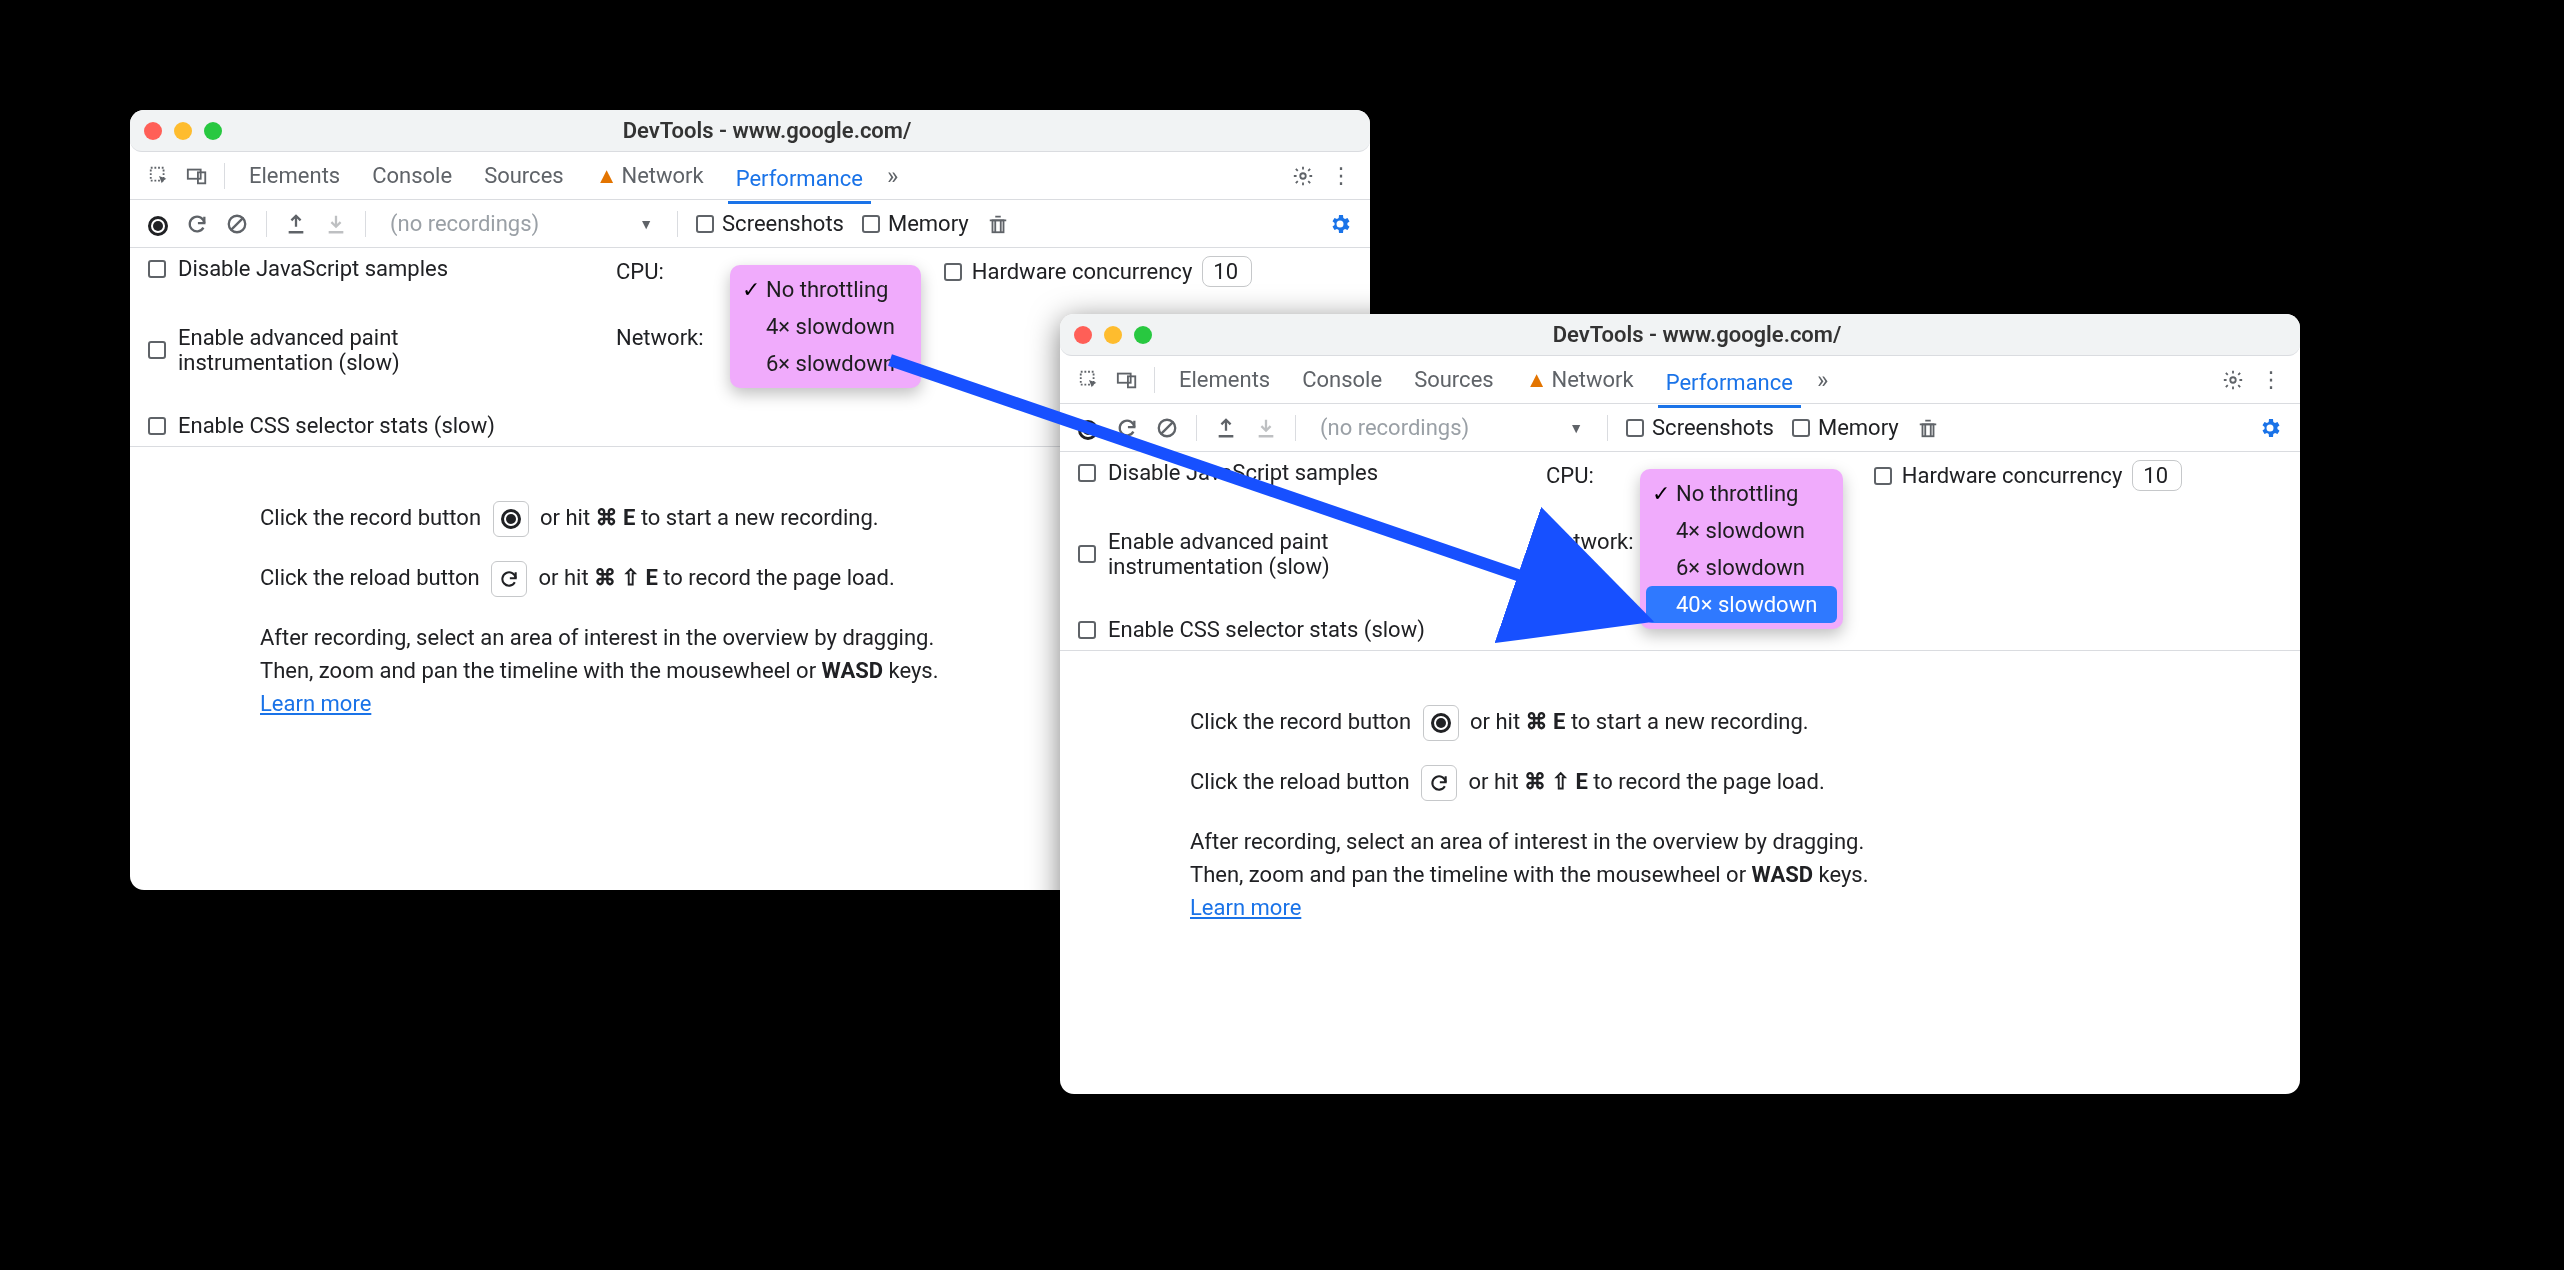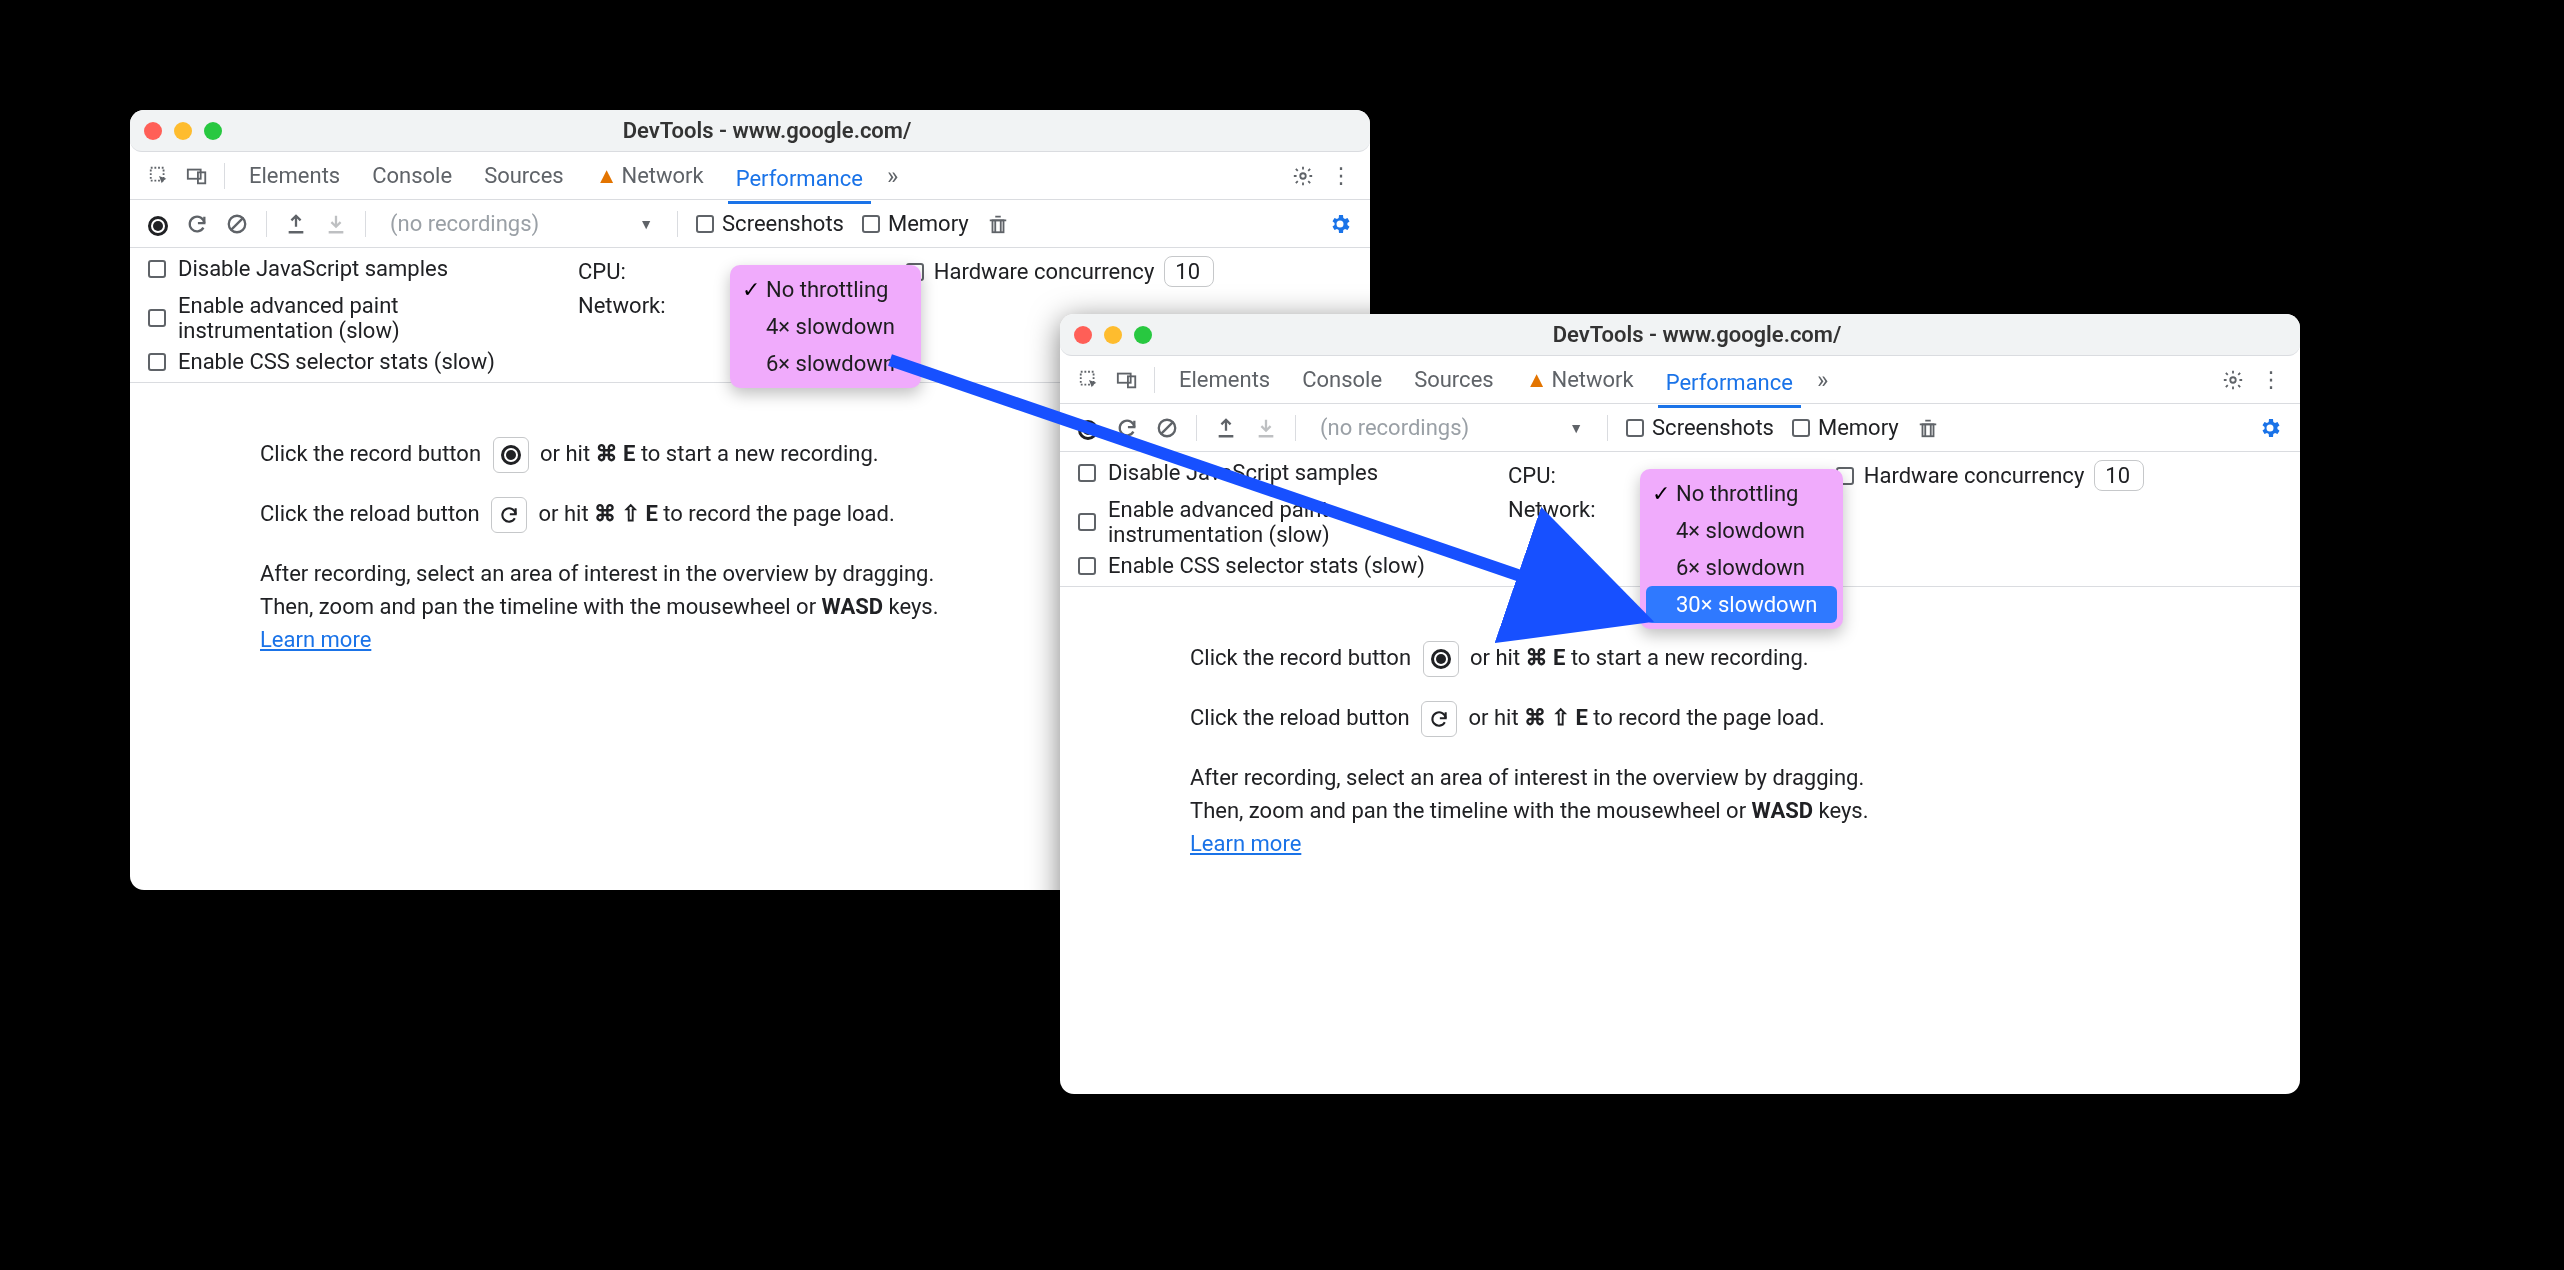--- a/index.html
+++ b/index.html
@@ -51,21 +51,21 @@
   .select-disp {
     display:inline-flex; align-items:center; gap:100px;
     color:#9aa0a6; padding:2px 6px;
   }
   .select-disp .caret { color:#5f6368; font-size:14px; }
   .chk { display:inline-flex; align-items:center; gap:8px; color:#202124; }
   .chkbox { width:18px; height:18px; border:2px solid #5f6368; border-radius:3px; }
 
   .settings {
     border-bottom:1px solid #dadce0; padding:8px 18px;
-    display:grid; grid-template-columns: 430px 1fr; row-gap:6px; align-items:start;
+    display:grid; grid-template-columns: 430px 1fr; row-gap:6px; align-items:start;gap:38px;
   }
   .settings .row { display:flex; align-items:center; gap:12px; }
   .settings .lbl { color:#202124; }
   .settings .kv { display:flex; align-items:center; gap:10px; color:#202124; }
   .numbox { border:1px solid #c6c8ca; border-radius:8px; padding:2px 10px; min-width:50px; text-align:left; background:#fff; }
 
   .body { padding:30px 130px; color:#202124; line-height:1.5; }
   .body .line { margin:24px 0; }
   .iconbtn {
     display:inline-flex; align-items:center; justify-content:center;
@@ -398,21 +398,21 @@
       <span>After recording, select an area of interest in the overview by dragging.</span><br>
       <span>Then, zoom and pan the timeline with the mousewheel or </span><b>WASD</b><span> keys.</span><br>
       <span class="learn">Learn more</span>
     </div>
   </div>
 
   <div class="dropdown" style="left:580px; top:155px;">
     <div class="opt sel">No throttling</div>
     <div class="opt">4× slowdown</div>
     <div class="opt">6× slowdown</div>
-    <div class="opt hl">30× slowdown</div>
+    <div class="opt hl">40× slowdown</div>
   </div>
 </div>
 
 <svg class="arrow" style="left:860px; top:330px;" width="800" height="320">
   <defs>
       <marker id="ah" markerWidth="12" markerHeight="12" refX="9" refY="6" orient="auto">
         <path d="M0,0 L12,6 L0,12 z" fill="#1750ff"></path>
       </marker>
     </defs>
   <line x1="30" y1="30" x2="760" y2="280" stroke="#1750ff" stroke-width="12" marker-end="url(#ah)"></line>

